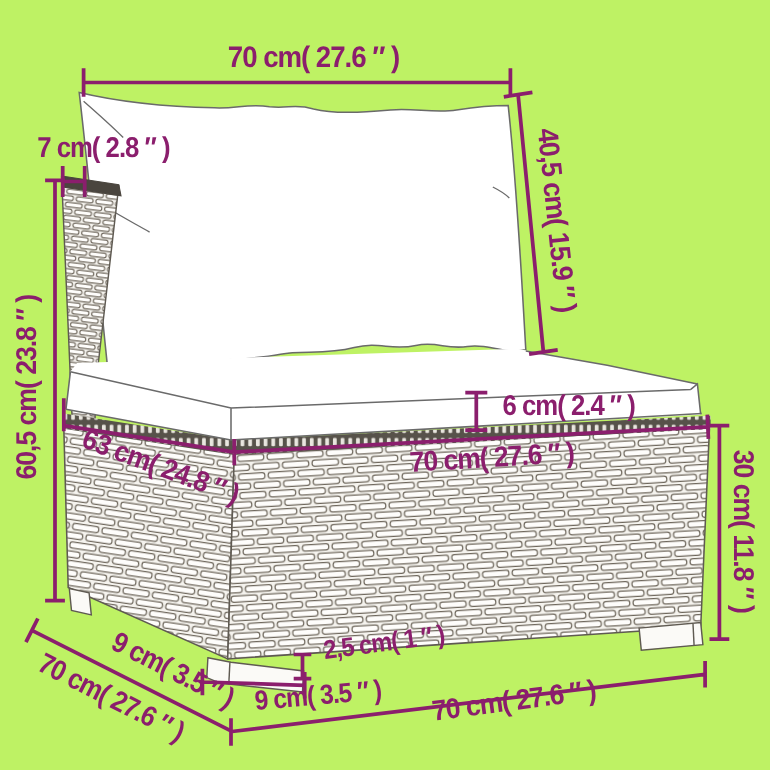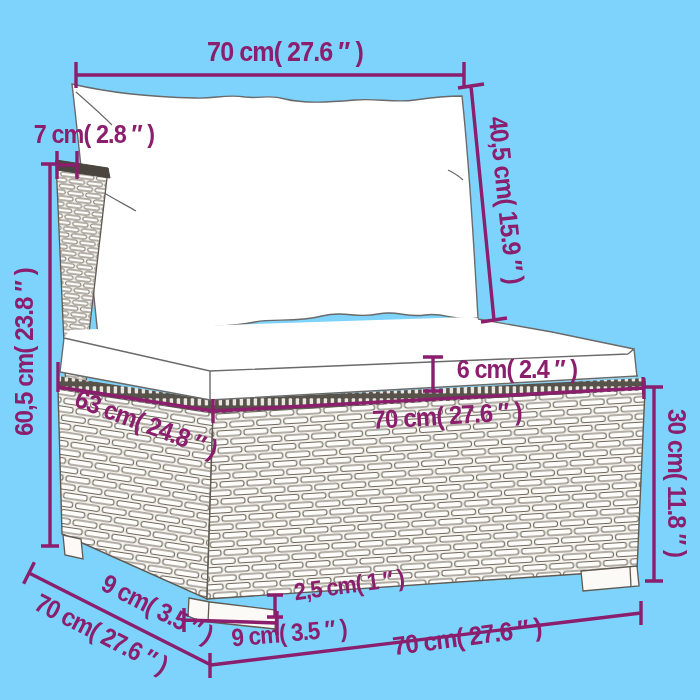--- a/index.html
+++ b/index.html
@@ -1,16 +1,16 @@
 <!DOCTYPE html>
 <html style="--accent: #8b1e6d; --outline: #5f5a52; --wicker_stroke: #6e675c; --wicker_bg: #f5f3ee; --band_dark: #57524a; --cap_dark: #4a453e;"><head>
 <meta charset="utf-8">
 <style>
   html,body{margin:0;padding:0;background:#ffffff;}
-  #stage{position:relative;width:700px;height:700px;background:#7dd3fc;overflow:hidden;
+  #stage{position:relative;width:700px;height:700px;background:#bef264;overflow:hidden;
          font-family:"Liberation Sans", sans-serif;}
   #art{position:absolute;left:0;top:0;}
   .dim{stroke:var(--accent,#8b1e6d);stroke-width:3.4;fill:none;stroke-linecap:butt;}
   .lbl{position:absolute;color:var(--accent,#8b1e6d);font-weight:bold;font-size:26px;
        letter-spacing:-1px;white-space:nowrap;transform-origin:center center;}
   
   .lbl-top        {left:285px;top:52px; transform:translate(-50%,-50%) scaleX(.93);font-size:27px;}
   .lbl-backthick  {left:94px; top:134px;transform:translate(-50%,-50%) scaleX(.90);}
   .lbl-backheight {left:24px; top:352px;transform:translate(-50%,-50%) rotate(-90deg) scaleX(.93);}
   .lbl-cushheight {left:506px;top:200px;transform:translate(-50%,-50%) rotate(84deg) scaleX(.93);}

